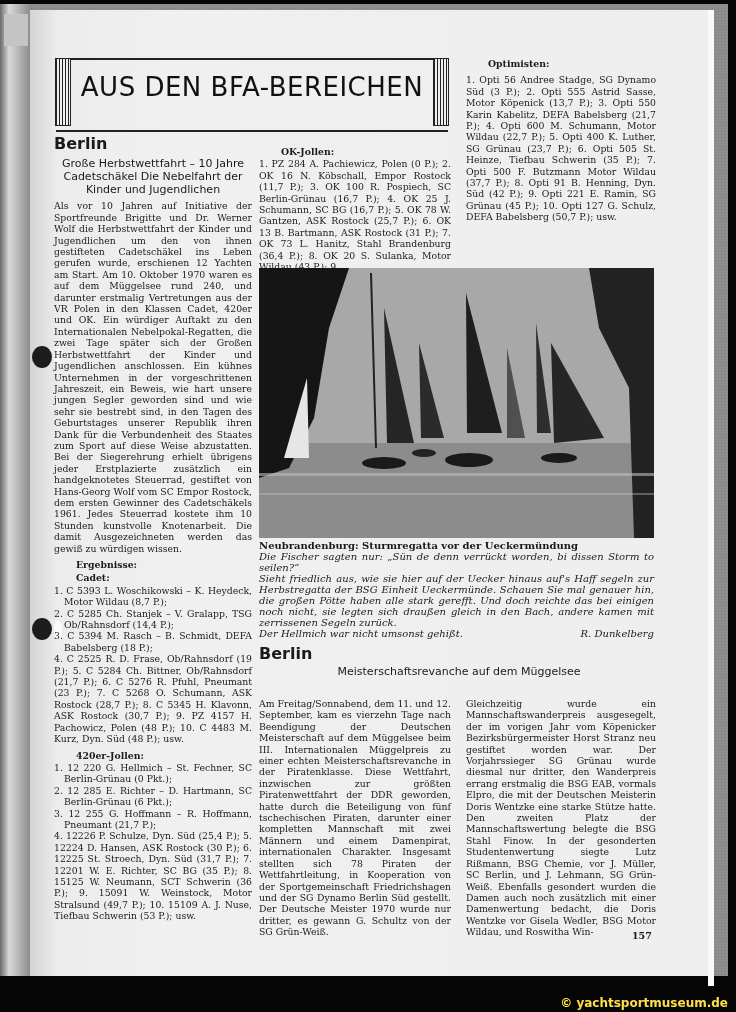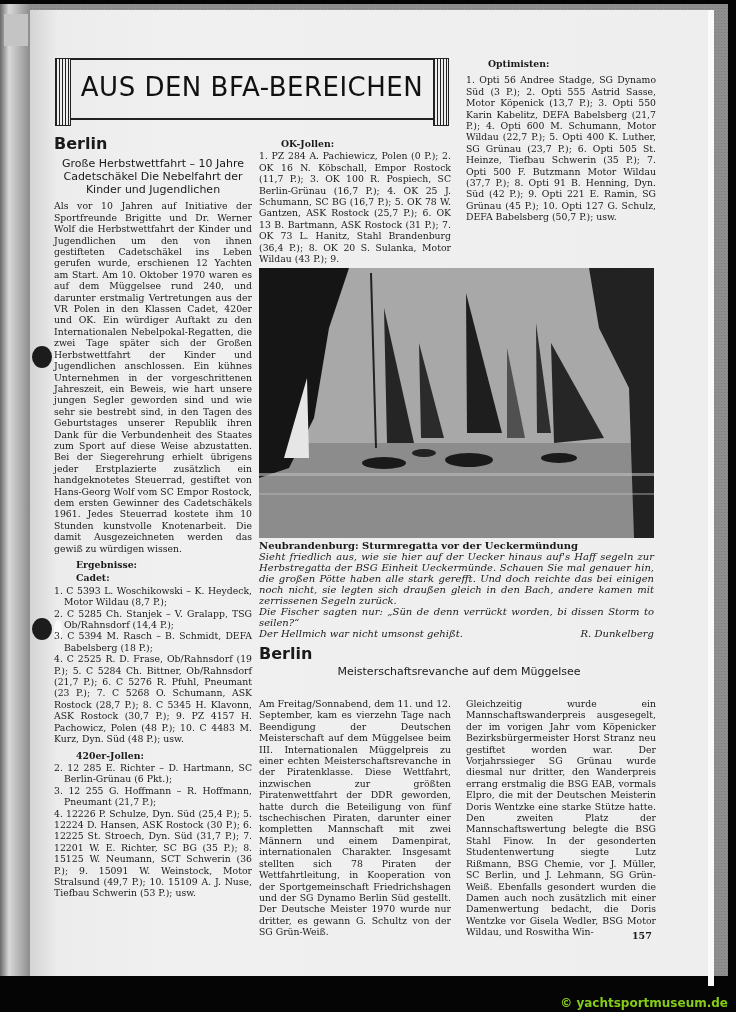--- a/index.html
+++ b/index.html
@@ -23,25 +23,25 @@
   }
   .page {
     position: absolute; left: 30px; top: 10px; width: 678px; height: 966px;
     background: linear-gradient(90deg, #d4d4d4 0%, #ececec 4%, #f0f0f0 20%, #eeeeee 100%);
     color: #1a1a1a;
   }
   .page-rim { position: absolute; left: 708px; top: 10px; width: 6px; height: 976px; background: #fafafa; }
   .hole { position: absolute; left: 2px; width: 20px; height: 22px; border-radius: 50%; background: #1c1c1c; }
   .hole-white { position: absolute; left: 24px; width: 8px; height: 20px; border-radius: 50%; background: #fafafa; }
   .watermark {
-    position: absolute; right: 8px; bottom: 2px; color: #84cc16;
+    position: absolute; right: 8px; bottom: 2px; color: #fde047;
     font-family: "DejaVu Sans", sans-serif; font-size: 12px; font-weight: bold;
   }
   .banner {
-    position: absolute; left: 26px; top: 48px; width: 392px; height: 62px;
+    position: absolute; left: 26px; top: 48px; width: 392px; height: 74px;
     border-top: 2px solid #222; border-bottom: 2px solid #222;
     box-sizing: border-box;
   }
   .banner .stripes {
     position: absolute; top: -2px; width: 14px; height: 66px; border: 1px solid #222;
     background: repeating-linear-gradient(90deg, #222 0 1px, #eee 1px 3px);
   }
   .banner .stripes.l { left: -1px; }
   .banner .stripes.r { right: -1px; }
   .banner .title {
@@ -91,27 +91,28 @@
     <div class="sect-h">Berlin</div>
     <div class="art-h">Große Herbstwettfahrt – 10 Jahre Cadetschäkel Die Nebelfahrt der Kinder und Jugendlichen</div>
     <p>Als vor 10 Jahren auf Initiative der Sportfreunde Brigitte und Dr. Werner Wolf die Herbstwettfahrt der Kinder und Jugendlichen um den von ihnen gestifteten Cadetschäkel ins Leben gerufen wurde, erschienen 12 Yachten am Start. Am 10. Oktober 1970 waren es auf dem Müggelsee rund 240, und darunter erstmalig Vertretungen aus der VR Polen in den Klassen Cadet, 420er und OK. Ein würdiger Auftakt zu den Internationalen Nebelpokal-Regatten, die zwei Tage später sich der Großen Herbstwettfahrt der Kinder und Jugendlichen anschlossen. Ein kühnes Unternehmen in der vorgeschrittenen Jahreszeit, ein Beweis, wie hart unsere jungen Segler geworden sind und wie sehr sie bestrebt sind, in den Tagen des Geburtstages unserer Republik ihren Dank für die Verbundenheit des Staates zum Sport auf diese Weise abzustatten. Bei der Siegerehrung erhielt übrigens jeder Erstplazierte zusätzlich ein handgeknotetes Steuerrad, gestiftet von Hans-Georg Wolf vom SC Empor Rostock, dem ersten Gewinner des Cadetschäkels 1961. Jedes Steuerrad kostete ihm 10 Stunden kunstvolle Knotenarbeit. Die damit Ausgezeichneten werden das gewiß zu würdigen wissen.</p>
     <div class="lbl">Ergebnisse:</div>
     <div class="lbl" style="margin-top:2px">Cadet:</div>
     <p class="res-item">1. C 5393 L. Woschikowski – K. Heydeck, Motor Wildau (8,7 P.);</p>
     <p class="res-item">2. C 5285 Ch. Stanjek – V. Gralapp, TSG Ob/Rahnsdorf (14,4 P.);</p>
     <p class="res-item">3. C 5394 M. Rasch – B. Schmidt, DEFA Babelsberg (18 P.);</p>
     <p class="res">4. C 2525 R. D. Frase, Ob/Rahnsdorf (19 P.); 5. C 5284 Ch. Bittner, Ob/Rahnsdorf (21,7 P.); 6. C 5276 R. Pfuhl, Pneumant (23 P.); 7. C 5268 O. Schumann, ASK Rostock (28,7 P.); 8. C 5345 H. Klavonn, ASK Rostock (30,7 P.); 9. PZ 4157 H. Pachowicz, Polen (48 P.); 10. C 4483 M. Kurz, Dyn. Süd (48 P.); usw.</p>
     <div class="lbl">420er-Jollen:</div>
+    <p class="res-item">1. 12 220 G. Hellmich – St. Fechner, SC Berlin-Grünau (0 Pkt.);</p>
     <p class="res-item">2. 12 285 E. Richter – D. Hartmann, SC Berlin-Grünau (6 Pkt.);</p>
     <p class="res-item">3. 12 255 G. Hoffmann – R. Hoffmann, Pneumant (21,7 P.);</p>
     <p class="res">4. 12226 P. Schulze, Dyn. Süd (25,4 P.); 5. 12224 D. Hansen, ASK Rostock (30 P.); 6. 12225 St. Stroech, Dyn. Süd (31,7 P.); 7. 12201 W. E. Richter, SC BG (35 P.); 8. 15125 W. Neumann, SCT Schwerin (36 P.); 9. 15091 W. Weinstock, Motor Stralsund (49,7 P.); 10. 15109 A. J. Nuse, Tiefbau Schwerin (53 P.); usw.</p>
   </div>
 
   <div class="col" style="left:229px; top:128px; width:192px;">
-    <div class="lbl" style="margin-top:0">OK-Jollen:</div>
+    <div class="lbl" style="margin-top:8px">OK-Jollen:</div>
     <p>1. PZ 284 A. Pachiewicz, Polen (0 P.); 2. OK 16 N. Köbschall, Empor Rostock (11,7 P.); 3. OK 100 R. Pospiech, SC Berlin-Grünau (16,7 P.); 4. OK 25 J. Schumann, SC BG (16,7 P.); 5. OK 78 W. Gantzen, ASK Rostock (25,7 P.); 6. OK 13 B. Bartmann, ASK Rostock (31 P.); 7. OK 73 L. Hanitz, Stahl Brandenburg (36,4 P.); 8. OK 20 S. Sulanka, Motor Wildau (43 P.); 9.</p>
   </div>
 
   <div class="col" style="left:436px; top:42px; width:190px;">
     <div class="lbl" style="margin-top:6px; margin-bottom:5px">Optimisten:</div>
     <p>1. Opti 56 Andree Stadge, SG Dynamo Süd (3 P.); 2. Opti 555 Astrid Sasse, Motor Köpenick (13,7 P.); 3. Opti 550 Karin Kabelitz, DEFA Babelsberg (21,7 P.); 4. Opti 600 M. Schumann, Motor Wildau (22,7 P.); 5. Opti 400 K. Luther, SG Grünau (23,7 P.); 6. Opti 505 St. Heinze, Tiefbau Schwerin (35 P.); 7. Opti 500 F. Butzmann Motor Wildau (37,7 P.); 8. Opti 91 B. Henning, Dyn. Süd (42 P.); 9. Opti 221 E. Ramin, SG Grünau (45 P.); 10. Opti 127 G. Schulz, DEFA Babelsberg (50,7 P.); usw.</p>
   </div>
 
   <div class="photo" title="Segelboote mit gerefften Segeln auf der Uecker">
     <svg width="395" height="270" viewBox="0 0 395 270">
@@ -131,22 +132,22 @@
       <ellipse cx="210" cy="192" rx="24" ry="7" fill="#1a1a1a"></ellipse>
       <ellipse cx="165" cy="185" rx="12" ry="4" fill="#222"></ellipse>
       <ellipse cx="300" cy="190" rx="18" ry="5" fill="#1a1a1a"></ellipse>
       <rect x="0" y="205" width="395" height="3" fill="#bdbdbd" opacity="0.6"></rect>
       <rect x="0" y="225" width="395" height="2" fill="#bdbdbd" opacity="0.4"></rect>
     </svg>
   </div>
 
   <div class="caption">
     <div class="cap-title">Neubrandenburg: Sturmregatta vor der Ueckermündung</div>
+    <p class="cap-text">Die Fischer sagten nur: „Sün de denn verrückt worden, bi dissen Storm to seilen?“</p>
     <p class="cap-text">Sieht friedlich aus, wie sie hier auf der Uecker hinaus auf's Haff segeln zur Herbstregatta der BSG Einheit Ueckermünde. Schauen Sie mal genauer hin, die großen Pötte haben alle stark gerefft. Und doch reichte das bei einigen noch nicht, sie legten sich draußen gleich in den Bach, andere kamen mit zerrissenen Segeln zurück.</p>
-    <p class="cap-text">Die Fischer sagten nur: „Sün de denn verrückt worden, bi dissen Storm to seilen?“</p>
     <div class="cap-line">
       <span>Der Hellmich war nicht umsonst gehißt.</span>
       <span>R. Dunkelberg</span>
     </div>
   </div>
 
   <div class="col" style="left:229px; top:638px; width:400px;">
     <div class="sect-h" style="margin-bottom:6px">Berlin</div>
     <div class="art-h">Meisterschaftsrevanche auf dem Müggelsee</div>
   </div>

